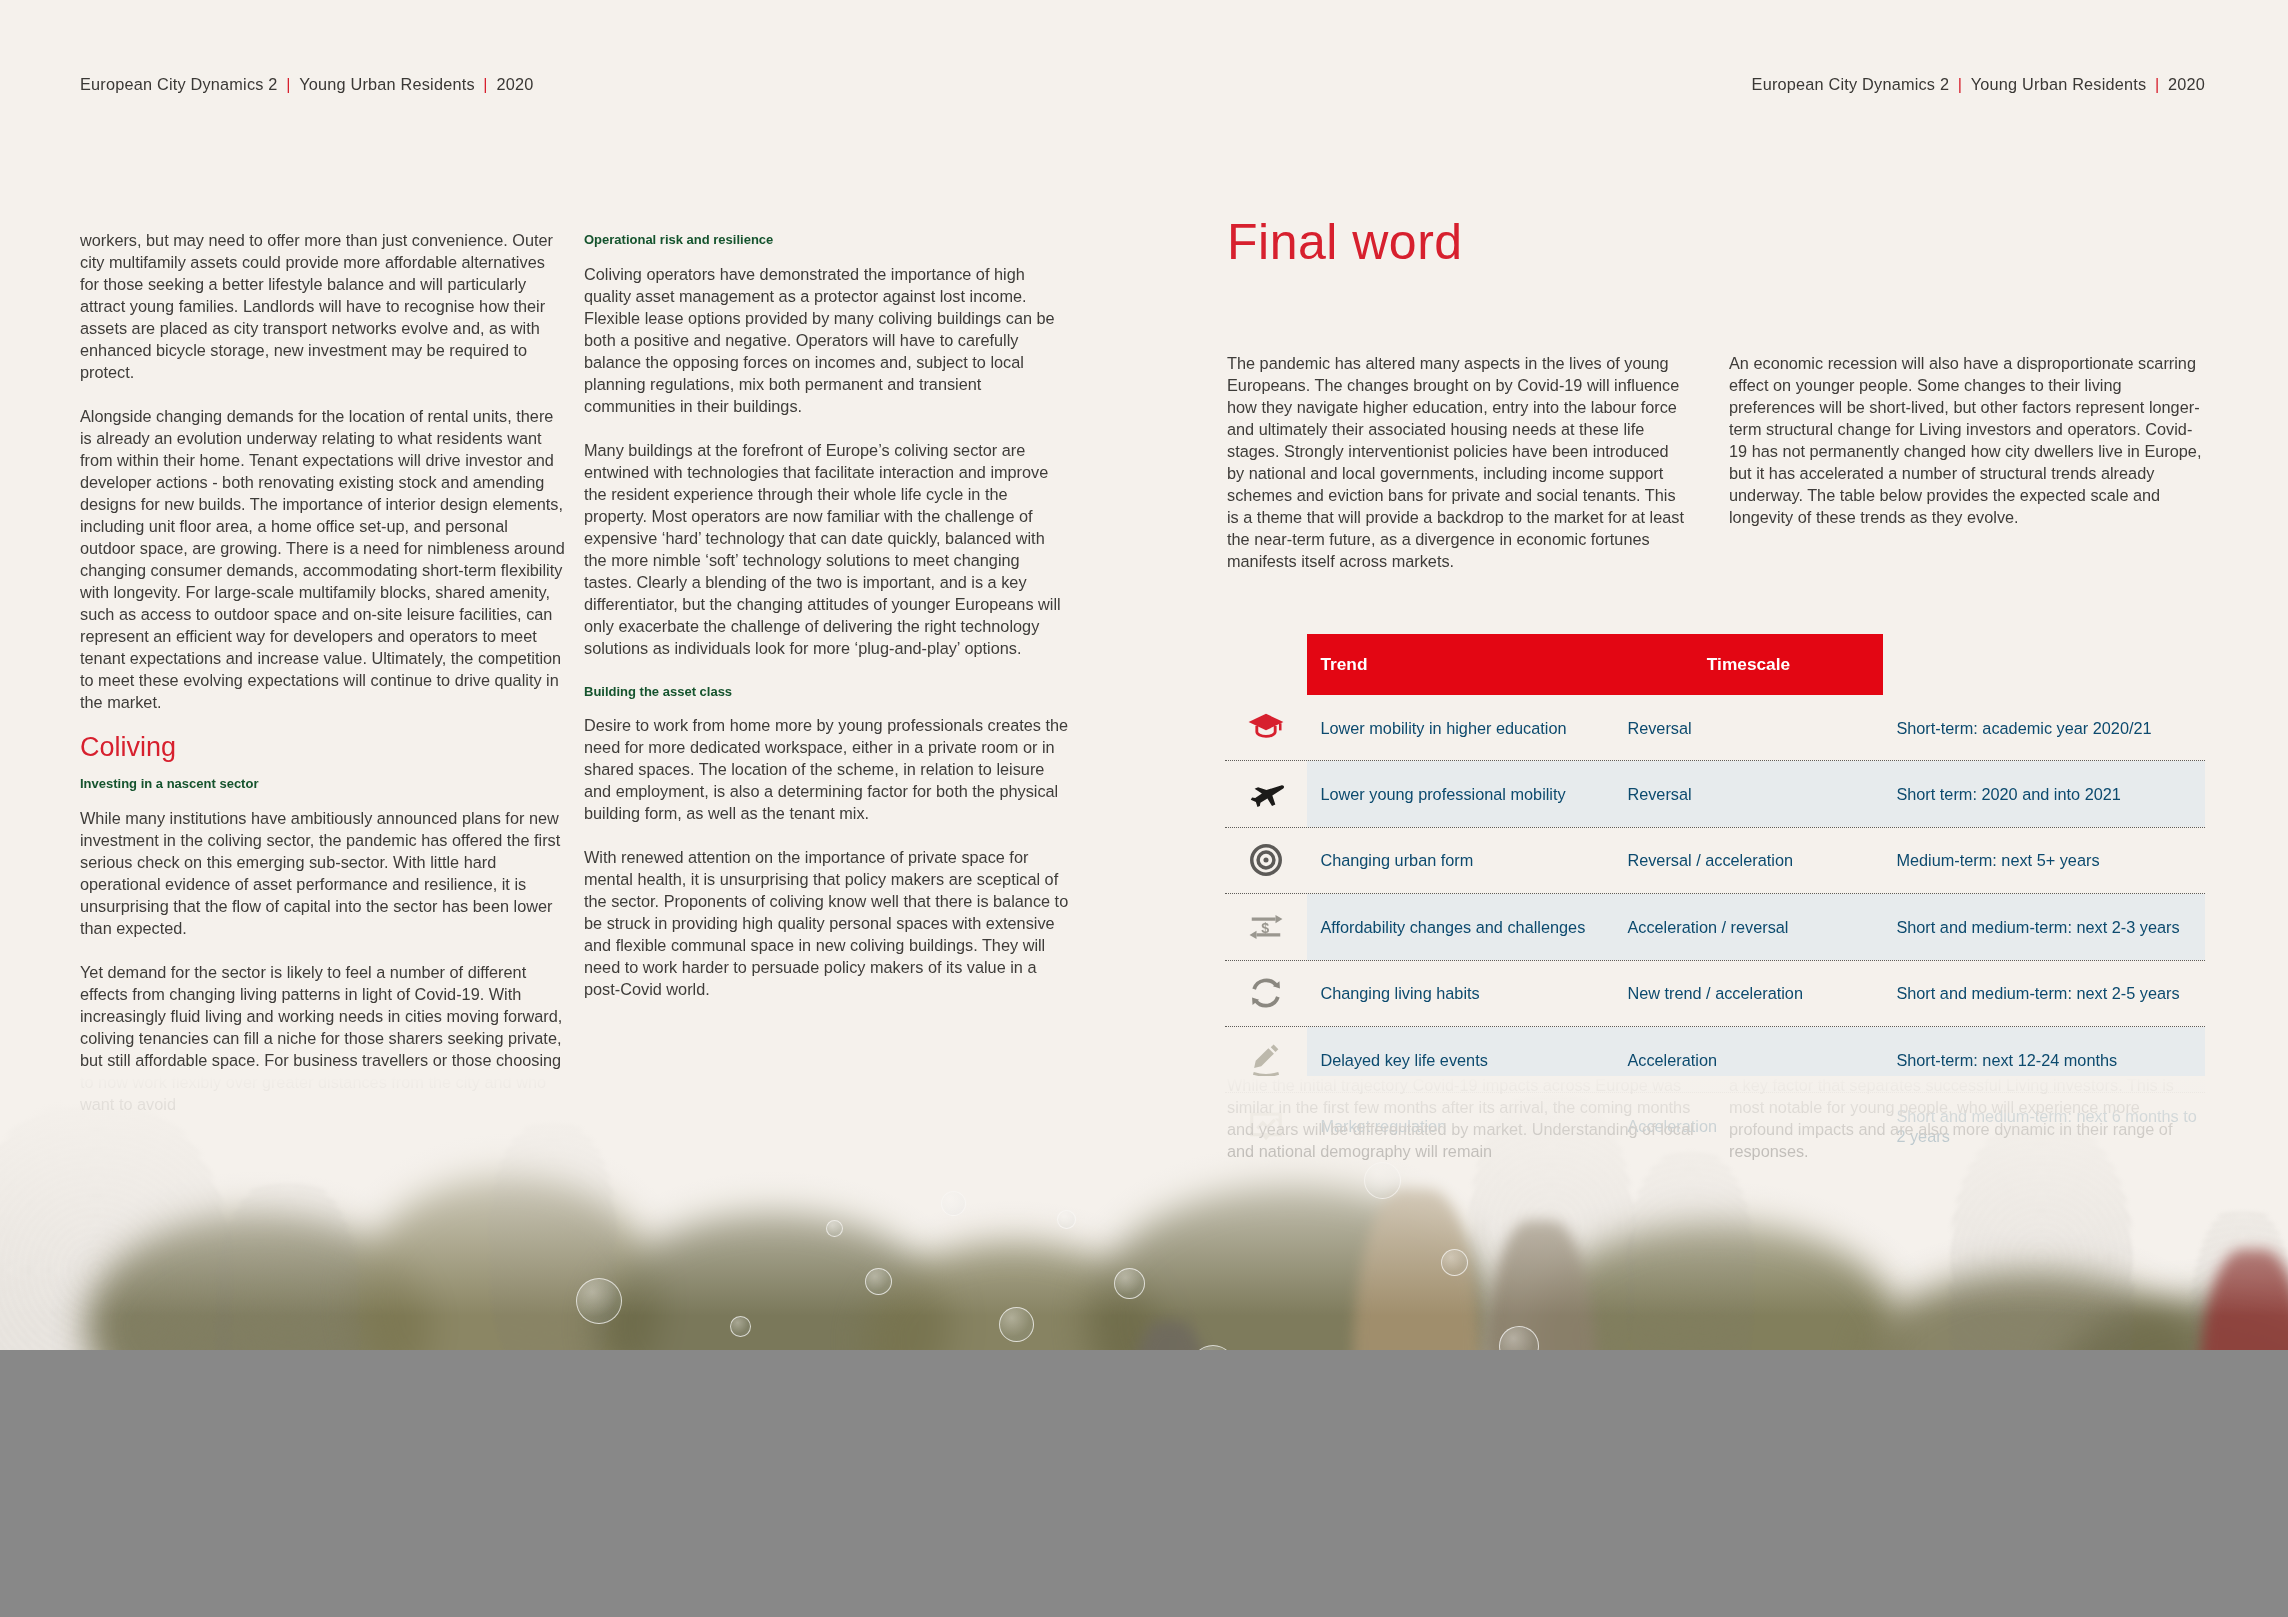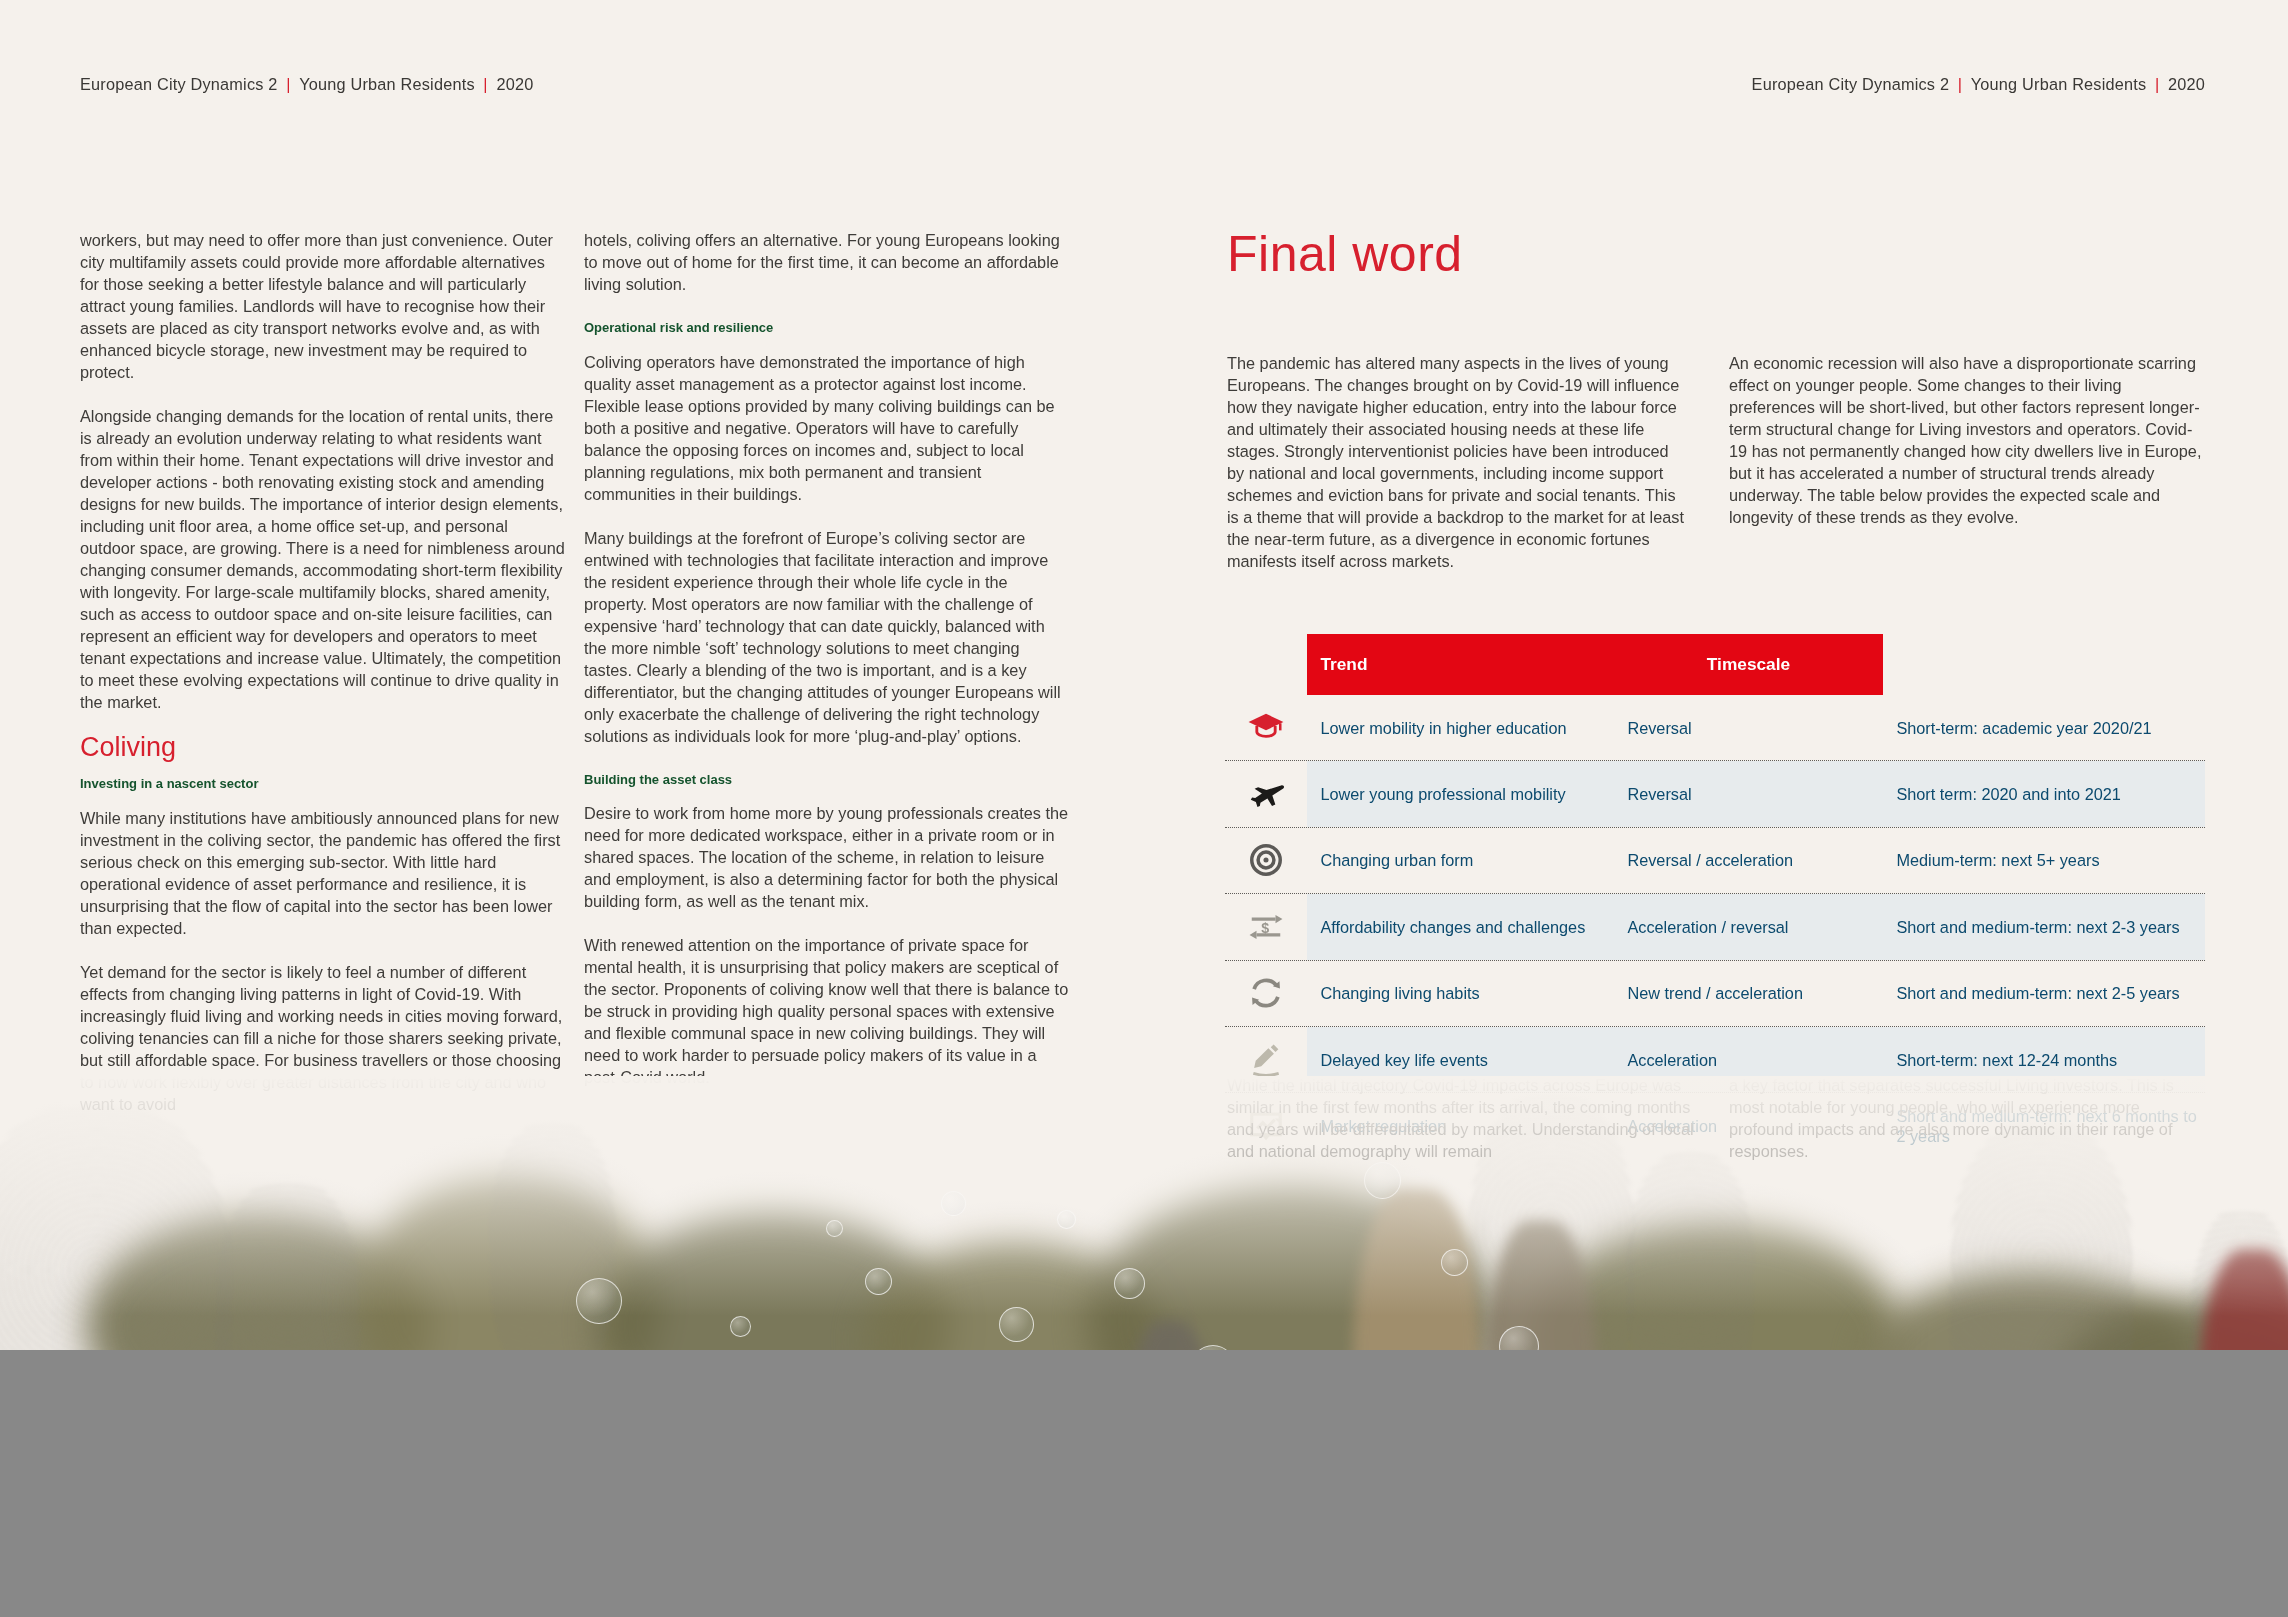--- a/index.html
+++ b/index.html
@@ -14,21 +14,21 @@
 
   
   .col{position:absolute; font-size:16.3px; line-height:22px; color:#3e3c39;}
   .col p{margin:0 0 22px 0;}
   .lcol1{left:80px; top:229px; width:485px;}
   .lcol2{left:584px; top:229px; width:485px;}
   .red-heading{color:#d7202e; font-size:27px; line-height:25px; margin:7.7px 0 13.4px 0; font-weight:400;}
   .subhead{font-weight:700; color:#14532d; font-size:13px; margin:0 0 11.5px 0;}
 
   
-  .page-title{position:absolute; left:1227px; top:215px; font-size:50px; line-height:54px; color:#d7202e; font-weight:400; letter-spacing:0.5px;margin-top:12px;}
+  .page-title{position:absolute; left:1227px; top:215px; font-size:50px; line-height:54px; color:#d7202e; font-weight:400; letter-spacing:0.5px;}
   .rcol1{left:1227px; top:352px; width:459px;}
   .rcol2{left:1729px; top:352px; width:475px;}
   .outro1{left:1227px; top:1074px; width:485px;}
   .outro2{left:1729px; top:1074px; width:475px;}
 
   
   .trend-table{position:absolute; left:1225px; top:634px; width:980px;}
   .trow{display:grid; grid-template-columns:82px 307px 269px 322px; align-items:stretch;}
   .thead .cell{background:#e30613; color:#fff; font-weight:700; font-size:17.3px; line-height:21px; display:flex; align-items:center; min-height:61px;}
   .thead .icon-cell{background:transparent;}
@@ -72,21 +72,20 @@
   <div class="col lcol1">
     <p>workers, but may need to offer more than just convenience. Outer city multifamily assets could provide more affordable alternatives for those seeking a better lifestyle balance and will particularly attract young families. Landlords will have to recognise how their assets are placed as city transport networks evolve and, as with enhanced bicycle storage, new investment may be required to protect.</p>
     <p>Alongside changing demands for the location of rental units, there is already an evolution underway relating to what residents want from within their home. Tenant expectations will drive investor and developer actions - both renovating existing stock and amending designs for new builds. The importance of interior design elements, including unit floor area, a home office set-up, and personal outdoor space, are growing. There is a need for nimbleness around changing consumer demands, accommodating short-term flexibility with longevity. For large-scale multifamily blocks, shared amenity, such as access to outdoor space and on-site leisure facilities, can represent an efficient way for developers and operators to meet tenant expectations and increase value. Ultimately, the competition to meet these evolving expectations will continue to drive quality in the market.</p>
     <div class="red-heading">Coliving</div>
     <div class="subhead">Investing in a nascent sector</div>
     <p>While many institutions have ambitiously announced plans for new investment in the coliving sector, the pandemic has offered the first serious check on this emerging sub-sector. With little hard operational evidence of asset performance and resilience, it is unsurprising that the flow of capital into the sector has been lower than expected.</p>
     <p>Yet demand for the sector is likely to feel a number of different effects from changing living patterns in light of Covid-19. With increasingly fluid living and working needs in cities moving forward, coliving tenancies can fill a niche for those sharers seeking private, but still affordable space. For business travellers or those choosing to now work flexibly over greater distances from the city and who want to avoid</p>
   </div>
 
   <div class="col lcol2">
-    <p>hotels, coliving offers an alternative. For young Europeans looking to move out of home for the first time, it can become an affordable living solution.</p>
     <div class="subhead">Operational risk and resilience</div>
     <p>Coliving operators have demonstrated the importance of high quality asset management as a protector against lost income. Flexible lease options provided by many coliving buildings can be both a positive and negative. Operators will have to carefully balance the opposing forces on incomes and, subject to local planning regulations, mix both permanent and transient communities in their buildings.</p>
     <p>Many buildings at the forefront of Europe’s coliving sector are entwined with technologies that facilitate interaction and improve the resident experience through their whole life cycle in the property. Most operators are now familiar with the challenge of expensive ‘hard’ technology that can date quickly, balanced with the more nimble ‘soft’ technology solutions to meet changing tastes. Clearly a blending of the two is important, and is a key differentiator, but the changing attitudes of younger Europeans will only exacerbate the challenge of delivering the right technology solutions as individuals look for more ‘plug-and-play’ options.</p>
     <div class="subhead">Building the asset class</div>
     <p>Desire to work from home more by young professionals creates the need for more dedicated workspace, either in a private room or in shared spaces. The location of the scheme, in relation to leisure and employment, is also a determining factor for both the physical building form, as well as the tenant mix.</p>
     <p>With renewed attention on the importance of private space for mental health, it is unsurprising that policy makers are sceptical of the sector. Proponents of coliving know well that there is balance to be struck in providing high quality personal spaces with extensive and flexible communal space in new coliving buildings. They will need to work harder to persuade policy makers of its value in a post-Covid world.</p>
   </div>
 
   <div class="page-title">Final word</div>
 

